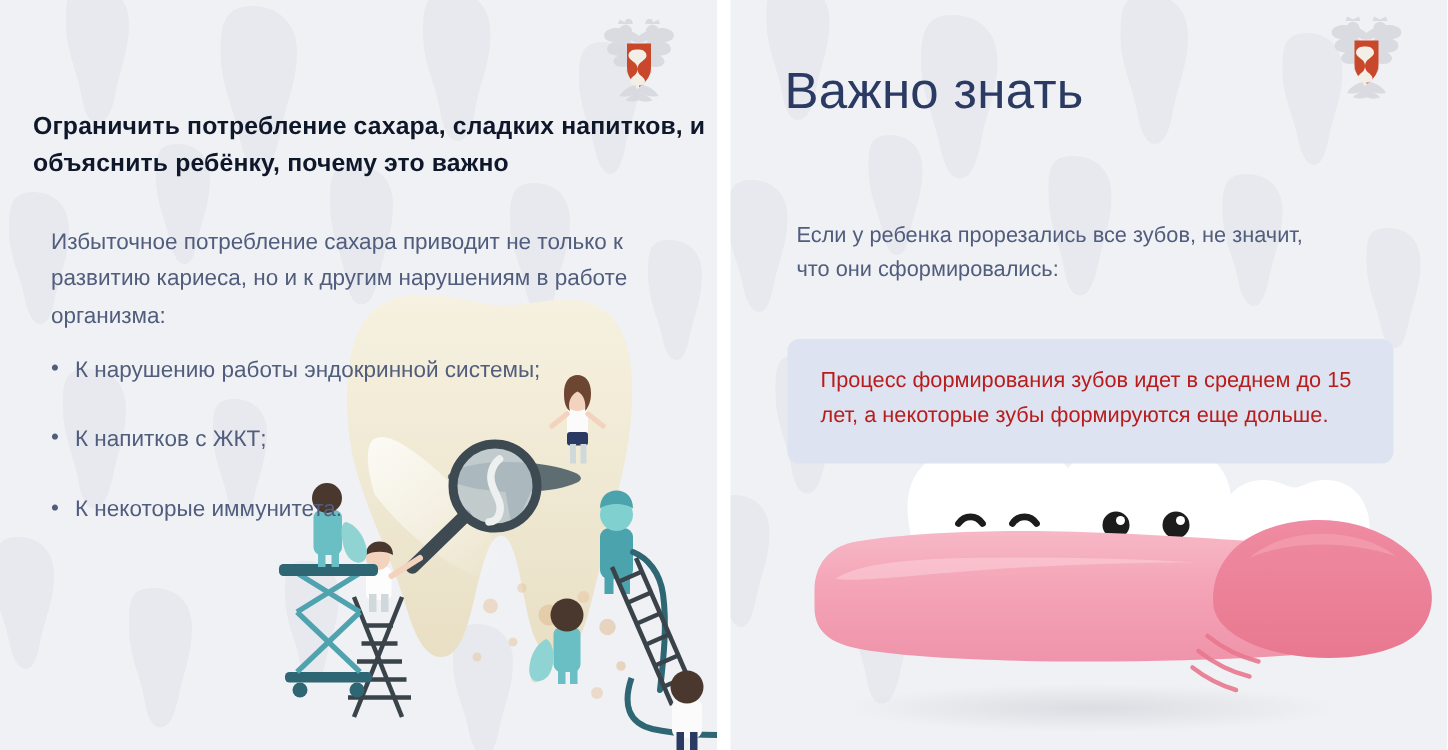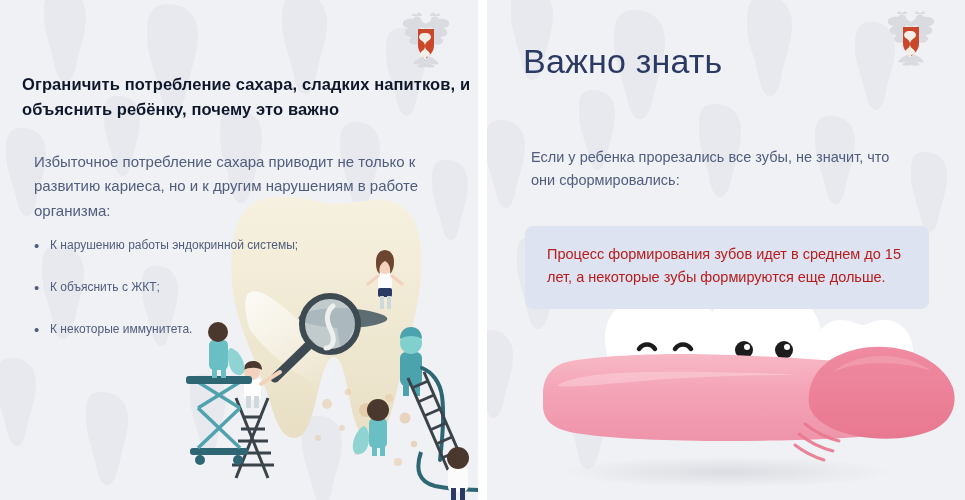--- a/index.html
+++ b/index.html
@@ -57,21 +57,21 @@
   }
   .bullets {
     position:absolute;
     left:34px; top:237px; width:430px;
     list-style:none;
   }
   .bullets li {
     position:relative;
     padding-left:16px;
     margin-bottom:26px;
-    font-size:12px; line-height:1.35;
+    font-size:15px; line-height:1.35;
     color:#515d7d;
   }
   .bullets li:last-child { margin-bottom:0; }
   .bullets li::before {
     content:"•";
     position:absolute; left:0; top:-1px;
     color:#515d7d; font-size:15px;
   }
 
   .heading-right {
@@ -294,21 +294,21 @@
         </g>
       </svg>
     </div>
 
     <h2 class="heading-left">Ограничить потребление сахара, сладких напитков, и объяснить ребёнку, почему это важно</h2>
 
     <p class="body-left">Избыточное потребление сахара приводит не только к развитию кариеса, но и к другим нарушениям в работе организма:</p>
 
     <ul class="bullets">
       <li>К нарушению работы эндокринной системы;</li>
-      <li>К объяснить с ЖКТ;</li>
+      <li>К напитков с ЖКТ;</li>
       <li>К некоторые иммунитета.</li>
     </ul>
   </section>
 
   <div class="panel-gap"></div>
 
   <section class="panel panel-right">
 
     <div class="watermark">
       <svg width="478" height="500" viewBox="0 0 478 500" aria-hidden="true">
@@ -411,18 +411,18 @@
         </g>
         <path d="M18 17h16v16c0 7-5 11-8 13-3-2-8-6-8-13V17z" fill="#c9472a"></path>
         <g fill="#f3efe6">
           <path d="M26 21c3 0 5 2 5 4 0 2-2 3-3 4-2 1-3 3-3 5 0 2 1 4 3 5 1 1 2 2 2 3 0 2-2 3-4 3v2h-2v-2c-2 0-4-1-4-3 0-1 1-2 2-3 2-1 3-3 3-5 0-2-1-4-3-5-1-1-3-2-3-4 0-2 2-4 5-4z"></path>
         </g>
       </svg>
     </div>
 
     <h1 class="heading-right">Важно знать</h1>
 
-    <p class="intro-right">Если у ребенка прорезались все зубы, не значит, что они сформировались:</p>
+    <p class="intro-right">Если у ребенка прорезались все зубов, не значит, что они сформировались:</p>
 
     <div class="callout">Процесс формирования зубов идет в среднем до 15 лет, а некоторые зубы формируются еще дольше.</div>
   </section>
 
 </div>
 
 </body></html>

